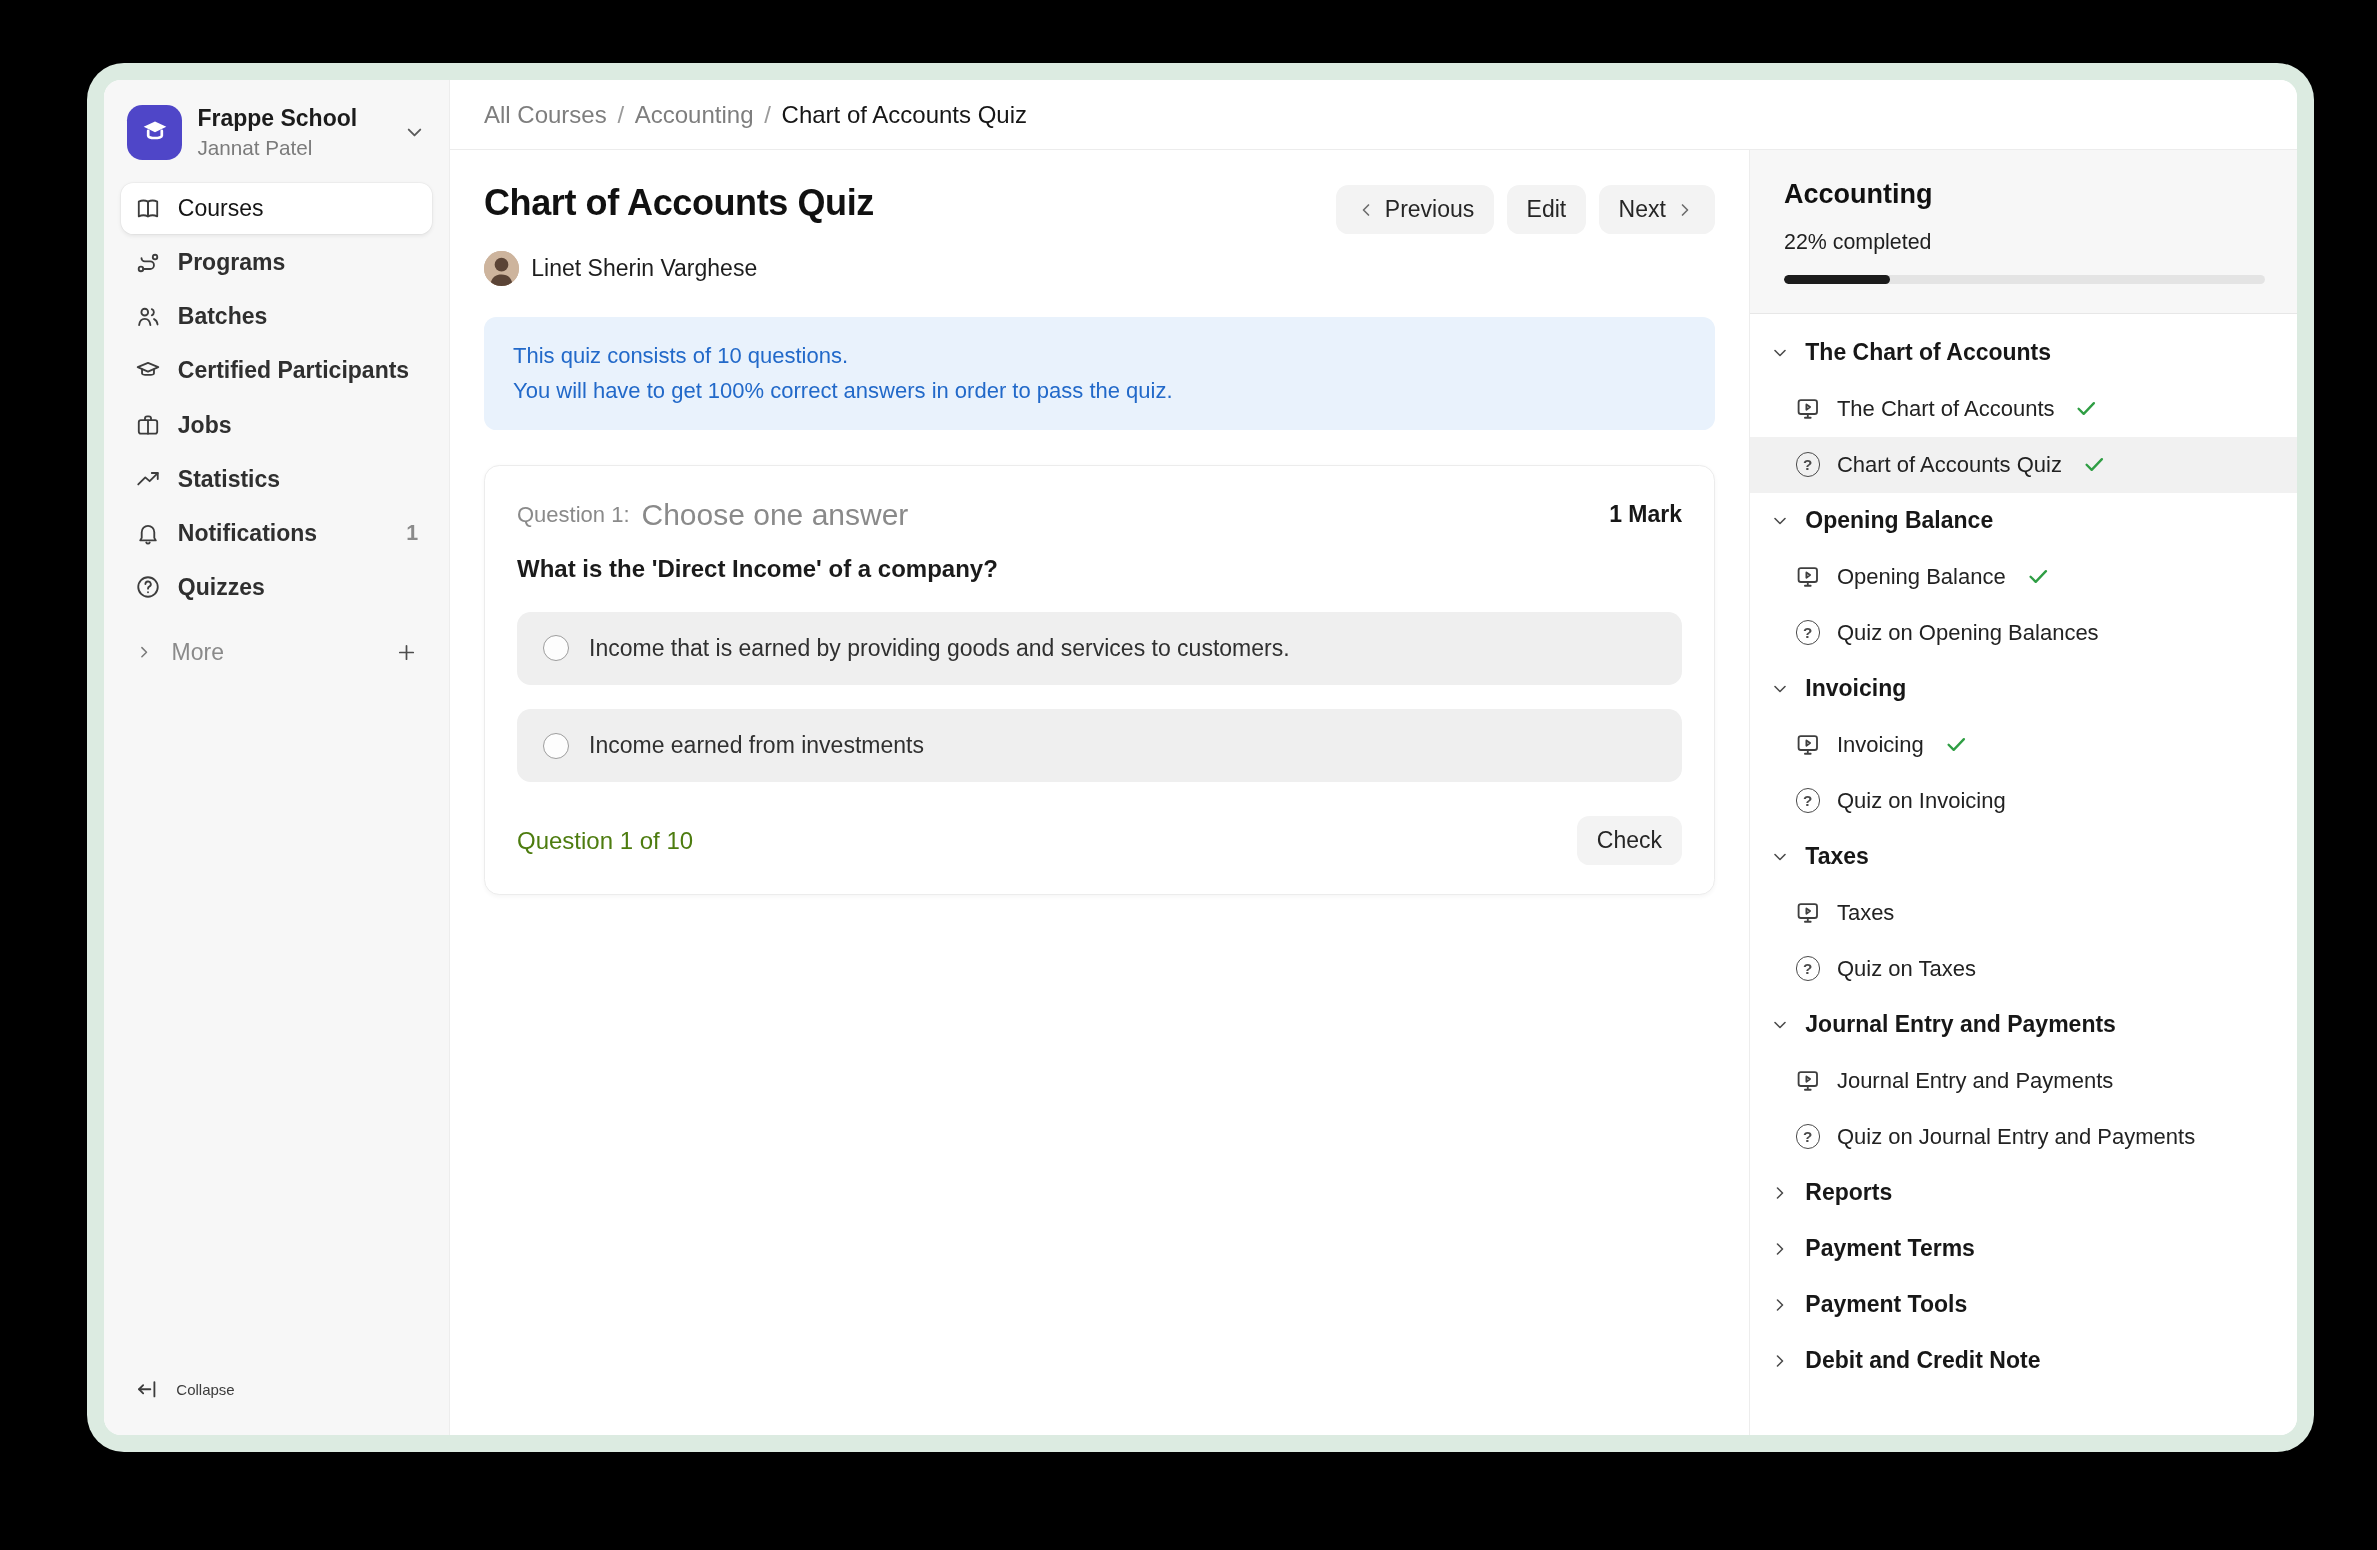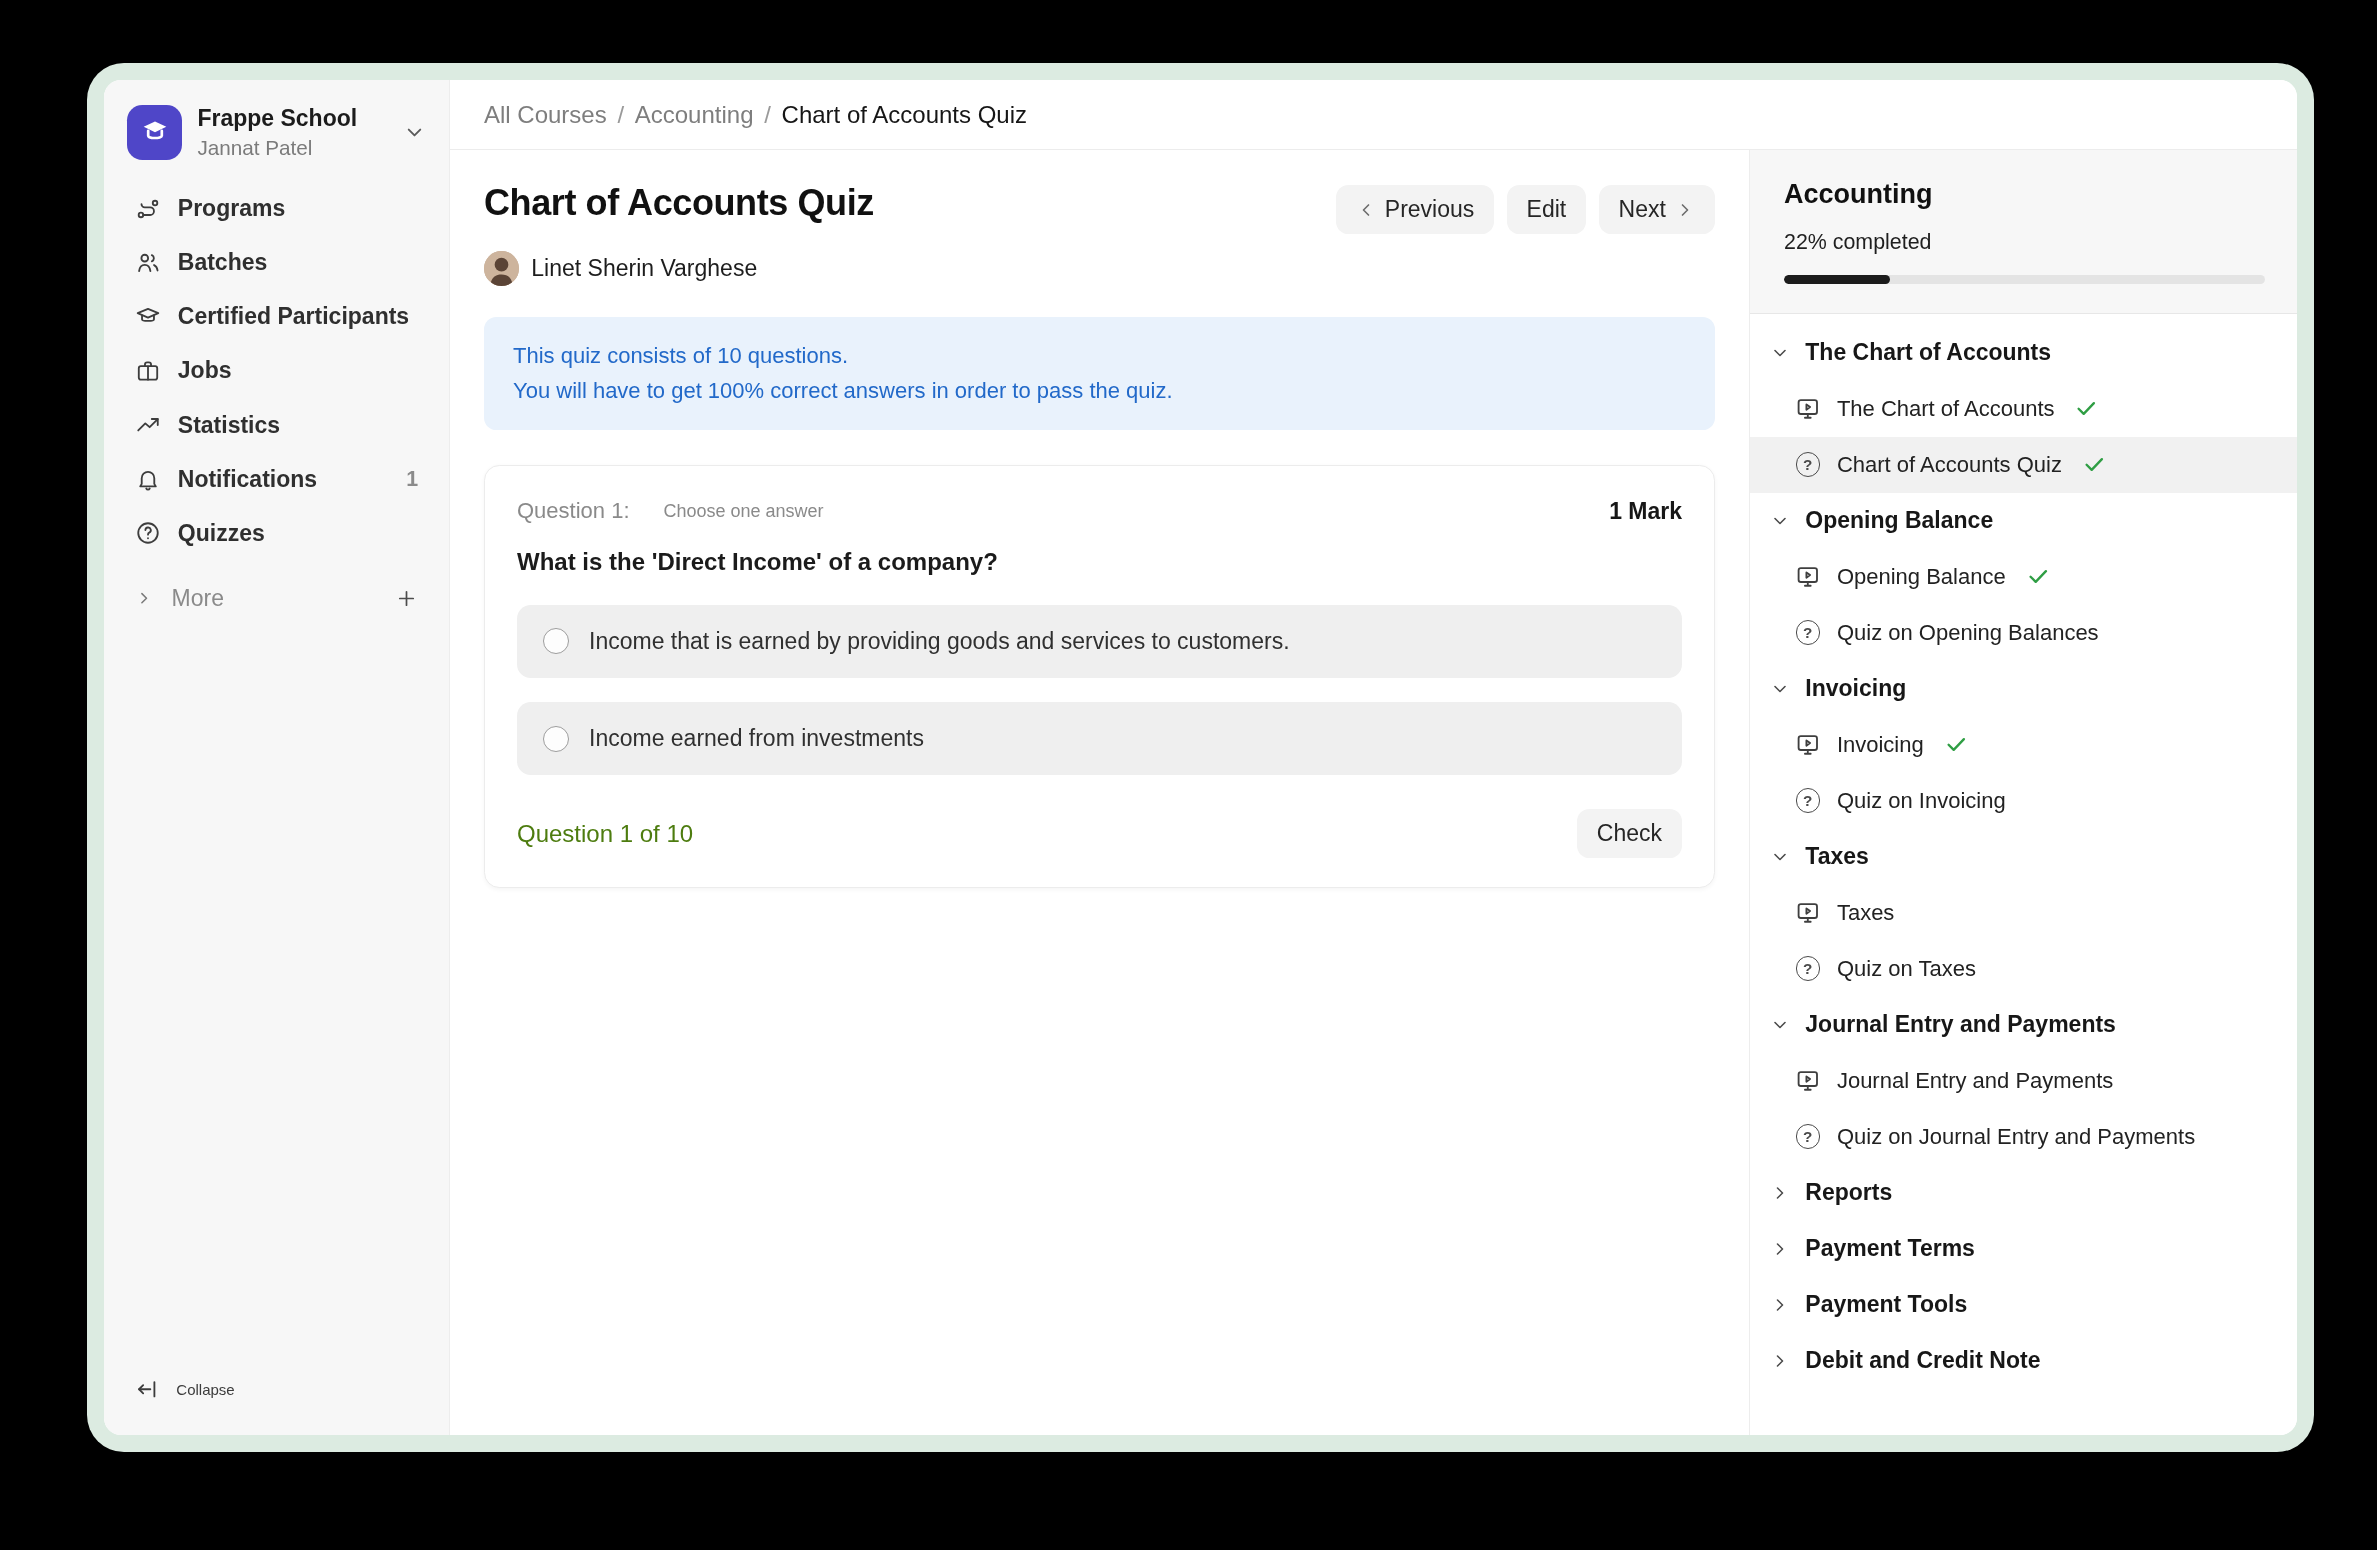--- a/index.html
+++ b/index.html
@@ -58,21 +58,21 @@
   .avatar { width:35px; height:35px; border-radius:50%; overflow:hidden; background:#cdb6a2; flex:0 0 35px; }
   .author-name { font-size:23px; color:#1d1d1d; }
 
   .notice { margin-top:31px; background:#e9f2fc; border-radius:12.3px; padding:21.4px 29px; }
   .notice p { font-size:22px; color:#2269c9; line-height:35px; }
 
   .qcard { margin-top:35px; background:#fff; border:0.8px solid #ececec; border-radius:15.3px;
            box-shadow:0 1.5px 4.6px rgba(0,0,0,.04); padding:32px 32px 29px; }
   .qhead { display:flex; align-items:center; }
   .qlabel { font-size:22px; color:#8a8a8a; }
-  .qinstr { font-size:18px; color:#8a8a8a; margin-left:34px; }
+  .qinstr { font-size:30px; color:#8a8a8a; margin-left:12px; }
   .qmarks { margin-left:auto; font-size:23px; font-weight:700; color:#171717; }
   .qtext { margin-top:23px; font-size:24px; font-weight:700; color:#1b1b1b; }
 
   .opts { margin-top:29px; display:flex; flex-direction:column; gap:24.5px; }
   .opt { background:#efefef; border-radius:13.8px; height:73px; display:flex; align-items:center;
          gap:20px; padding:0 26px; cursor:default; }
   .radio { width:26px; height:26px; border-radius:50%; border:1.5px solid #9d9d9d; background:#fdfdfd; flex:0 0 26px; }
   .opt-label { font-size:23px; color:#303030; }
 
   .qfoot { margin-top:34px; display:flex; align-items:center; justify-content:space-between; }
@@ -120,20 +120,29 @@
             <div class="brand-sub">Jannat Patel</div>
           </div>
           <span class="brand-caret">
             <svg width="23" height="23" viewBox="0 0 24 24" fill="none" stroke="currentColor" stroke-width="2" stroke-linecap="round" stroke-linejoin="round">
                 <polyline points="6 9 12 15 18 9"></polyline>
               </svg>
           </span>
         </div>
 
         <div class="nav" id="nav">
+            <div class="nav-item active">
+              <span class="nicon">
+                <svg width="26" height="26" viewBox="0 0 24 24" fill="none" stroke="currentColor" stroke-width="1.7" stroke-linecap="round" stroke-linejoin="round">
+                  <path d="M3.5 5.2c2.8-1.4 5.7-1.4 8.5 0v13.6c-2.8-1.4-5.7-1.4-8.5 0z"></path>
+                  <path d="M12 5.2c2.8-1.4 5.7-1.4 8.5 0v13.6c-2.8-1.4-5.7-1.4-8.5 0z"></path>
+                </svg>
+              </span>
+              <span>Courses</span>
+            </div>
             <div class="nav-item">
               <span class="nicon">
                 <svg width="26" height="26" viewBox="0 0 24 24" fill="none" stroke="currentColor" stroke-width="1.7" stroke-linecap="round" stroke-linejoin="round">
                   <circle cx="5.5" cy="17.5" r="2.1"></circle>
                   <circle cx="18.5" cy="6.5" r="2.1"></circle>
                   <path d="M7.6 17.5h6.4a3.5 3.5 0 0 0 0-7H9a3 3 0 0 1-3-3"></path>
                 </svg>
               </span>
               <span>Programs</span>
             </div>

